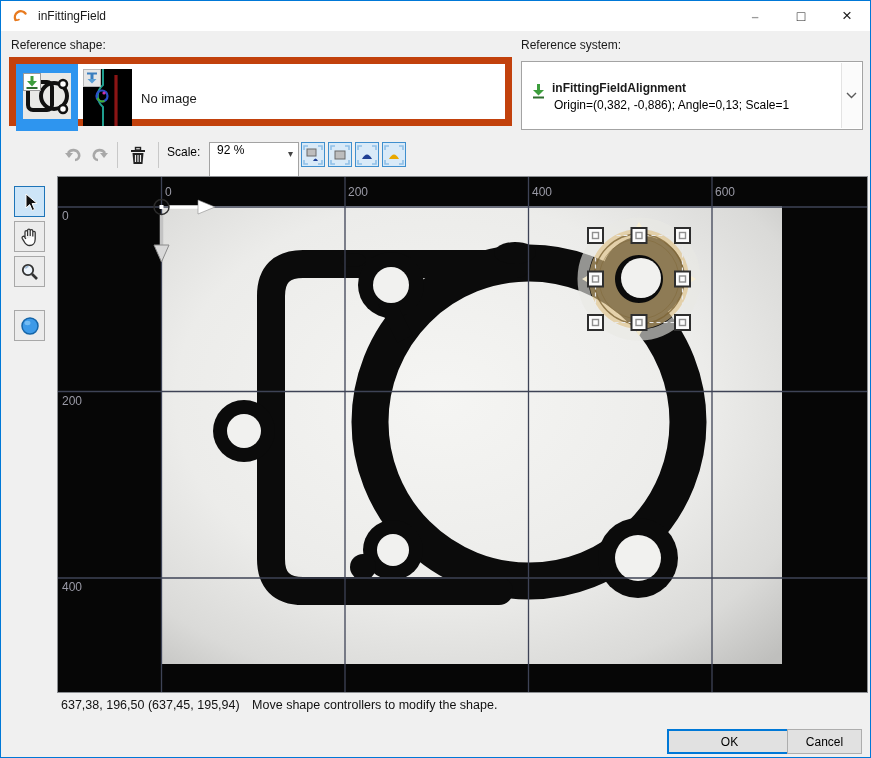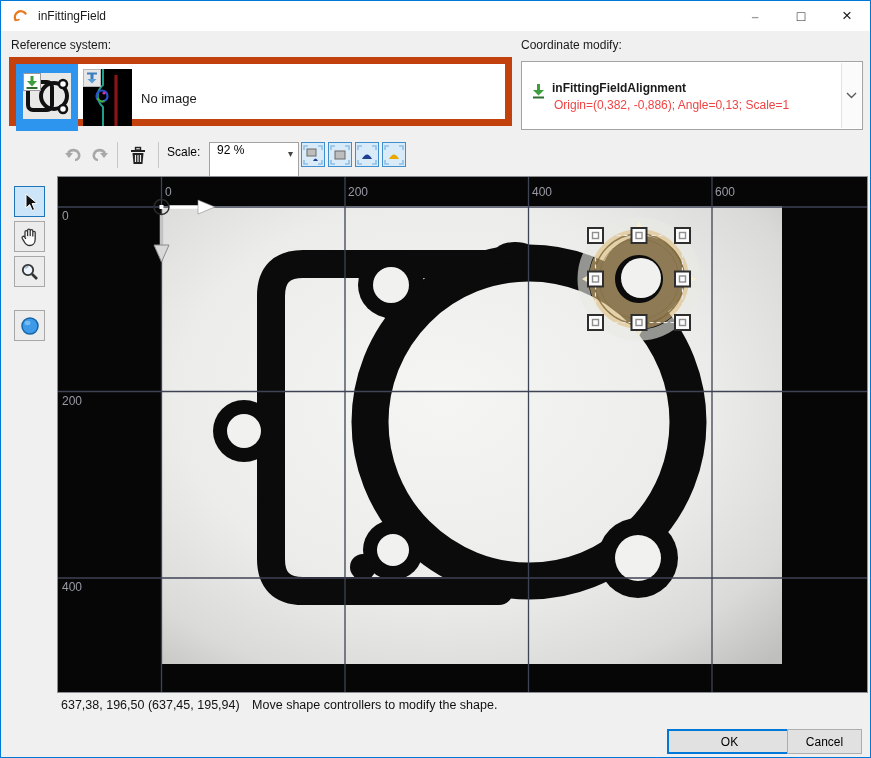--- a/index.html
+++ b/index.html
@@ -25,21 +25,21 @@
   .ref-box{position:absolute;left:8px;top:56px;width:503px;height:69px;background:#fff;border:7px solid #c2410c;}
   .thumb-sel{position:absolute;left:0;top:0;width:62px;height:67px;background:#2e95ef;}
   .thumb-img1{position:absolute;left:7px;top:9px;width:48px;height:46px;}
   .thumb-img2{position:absolute;left:67px;top:5px;width:49px;height:57px;}
   .ovl-icon{position:absolute;width:18px;height:18px;}
   .no-image{position:absolute;left:125px;top:27px;font-size:13px;color:#1a1a1a;}
   
   .coord-box{position:absolute;left:520px;top:60px;width:342px;height:69px;background:#fff;border:1px solid #a3a3a3;}
   .coord-content{position:absolute;left:9px;top:19px;display:flex;}
   .coord-title{font-size:12px;font-weight:bold;color:#1a1a1a;}
-  .coord-sub{font-size:12px;color:#ef4444;margin-top:3px;margin-left:2px;}
+  .coord-sub{font-size:12px;color:#000000;margin-top:3px;margin-left:2px;}
   .coord-chevron{position:absolute;right:1px;top:1px;bottom:1px;width:20px;background:#fbfbfb;border-left:1px solid #e3e3e3;display:flex;align-items:center;justify-content:center;}
   
   .tbtn{position:absolute;width:24px;height:24px;display:flex;align-items:center;justify-content:center;border:1px solid transparent;}
   .tbtn.fit{width:24px;height:25px;border:1px solid #3f8fce;background:#d9eaf8;}
   .tb-sep{position:absolute;width:1px;height:26px;background:#c8c8c8;}
   .scale-label{position:absolute;left:166px;top:144px;font-size:12px;}
   .scale-combo{position:absolute;left:208px;top:141px;width:90px;height:40px;background:#fff;border:1px solid #a3a3a3;font-size:12px;display:flex;padding-left:7px;}
   .scale-combo .arrow{position:absolute;right:5px;top:5px;font-size:10px;color:#444;}
   
   .tool{position:absolute;left:13px;width:31px;height:31px;background:#ececec;border:1px solid #a8a8a8;display:flex;align-items:center;justify-content:center;}
@@ -64,21 +64,21 @@
       <path d="M3.5,12 Q5.5,12.5 7,11.5" fill="none" stroke="#e87a1e" stroke-width="1.6" stroke-linecap="round"></path>
     </svg>
     <span class="title-text">inFittingField</span>
     <div class="win-controls">
       <div class="winbtn min">–</div>
       <div class="winbtn max">□</div>
       <div class="winbtn close">×</div>
     </div>
   </div>
 
-  <div class="grp-label" style="left:10px;top:37px;">Reference system:</div>
+  <div class="grp-label" style="left:10px;top:37px;">Reference shape:</div>
   <div class="ref-box">
     <div class="thumb-sel">
       <svg class="thumb-img1" viewBox="0 0 48 46">
         <rect x="0" y="0" width="48" height="46" fill="#e9e9e7"></rect>
         <rect x="5" y="9" width="24" height="28" rx="5" fill="none" stroke="#111" stroke-width="4"></rect>
         <circle cx="31" cy="23" r="13" fill="none" stroke="#111" stroke-width="4"></circle>
         <circle cx="40" cy="11" r="4" fill="#fff" stroke="#111" stroke-width="2.5"></circle>
         <circle cx="40" cy="36" r="4" fill="#fff" stroke="#111" stroke-width="2.5"></circle>
       </svg>
       <svg class="ovl-icon" style="left:7px;top:9px;" viewBox="0 0 18 18">
@@ -100,21 +100,21 @@
       <svg class="ovl-icon" style="left:0;top:0;" viewBox="0 0 18 18">
         <rect x="0.5" y="0.5" width="17" height="17" fill="#e6e6e6" stroke="#b5b5b5"></rect>
         <rect x="4" y="3.5" width="10" height="2" fill="#3a7ebf"></rect>
         <rect x="7.5" y="5" width="3" height="5.5" fill="#3a7ebf"></rect>
         <polygon points="4.5,10 13.5,10 9,14.5" fill="#5aa0d8"></polygon>
       </svg>
     </div>
     <span class="no-image">No image</span>
   </div>
 
-  <div class="grp-label" style="left:520px;top:37px;">Coordinate modify:</div>
+  <div class="grp-label" style="left:520px;top:37px;">Reference system:</div>
   <div class="coord-box">
     <div class="coord-content">
       <svg width="15" height="17" viewBox="0 0 15 17" style="margin-top:2px;">
         <rect x="6" y="1" width="3" height="6" fill="#3d9e3d"></rect>
         <polygon points="2,7 13,7 7.5,12.5" fill="#3d9e3d"></polygon>
         <rect x="2" y="13.5" width="11" height="2" fill="#2e6e2e"></rect>
       </svg>
       <div style="margin-left:6px;">
         <div class="coord-title">inFittingFieldAlignment</div>
         <div class="coord-sub">Origin=(0,382, -0,886); Angle=0,13; Scale=1</div>

